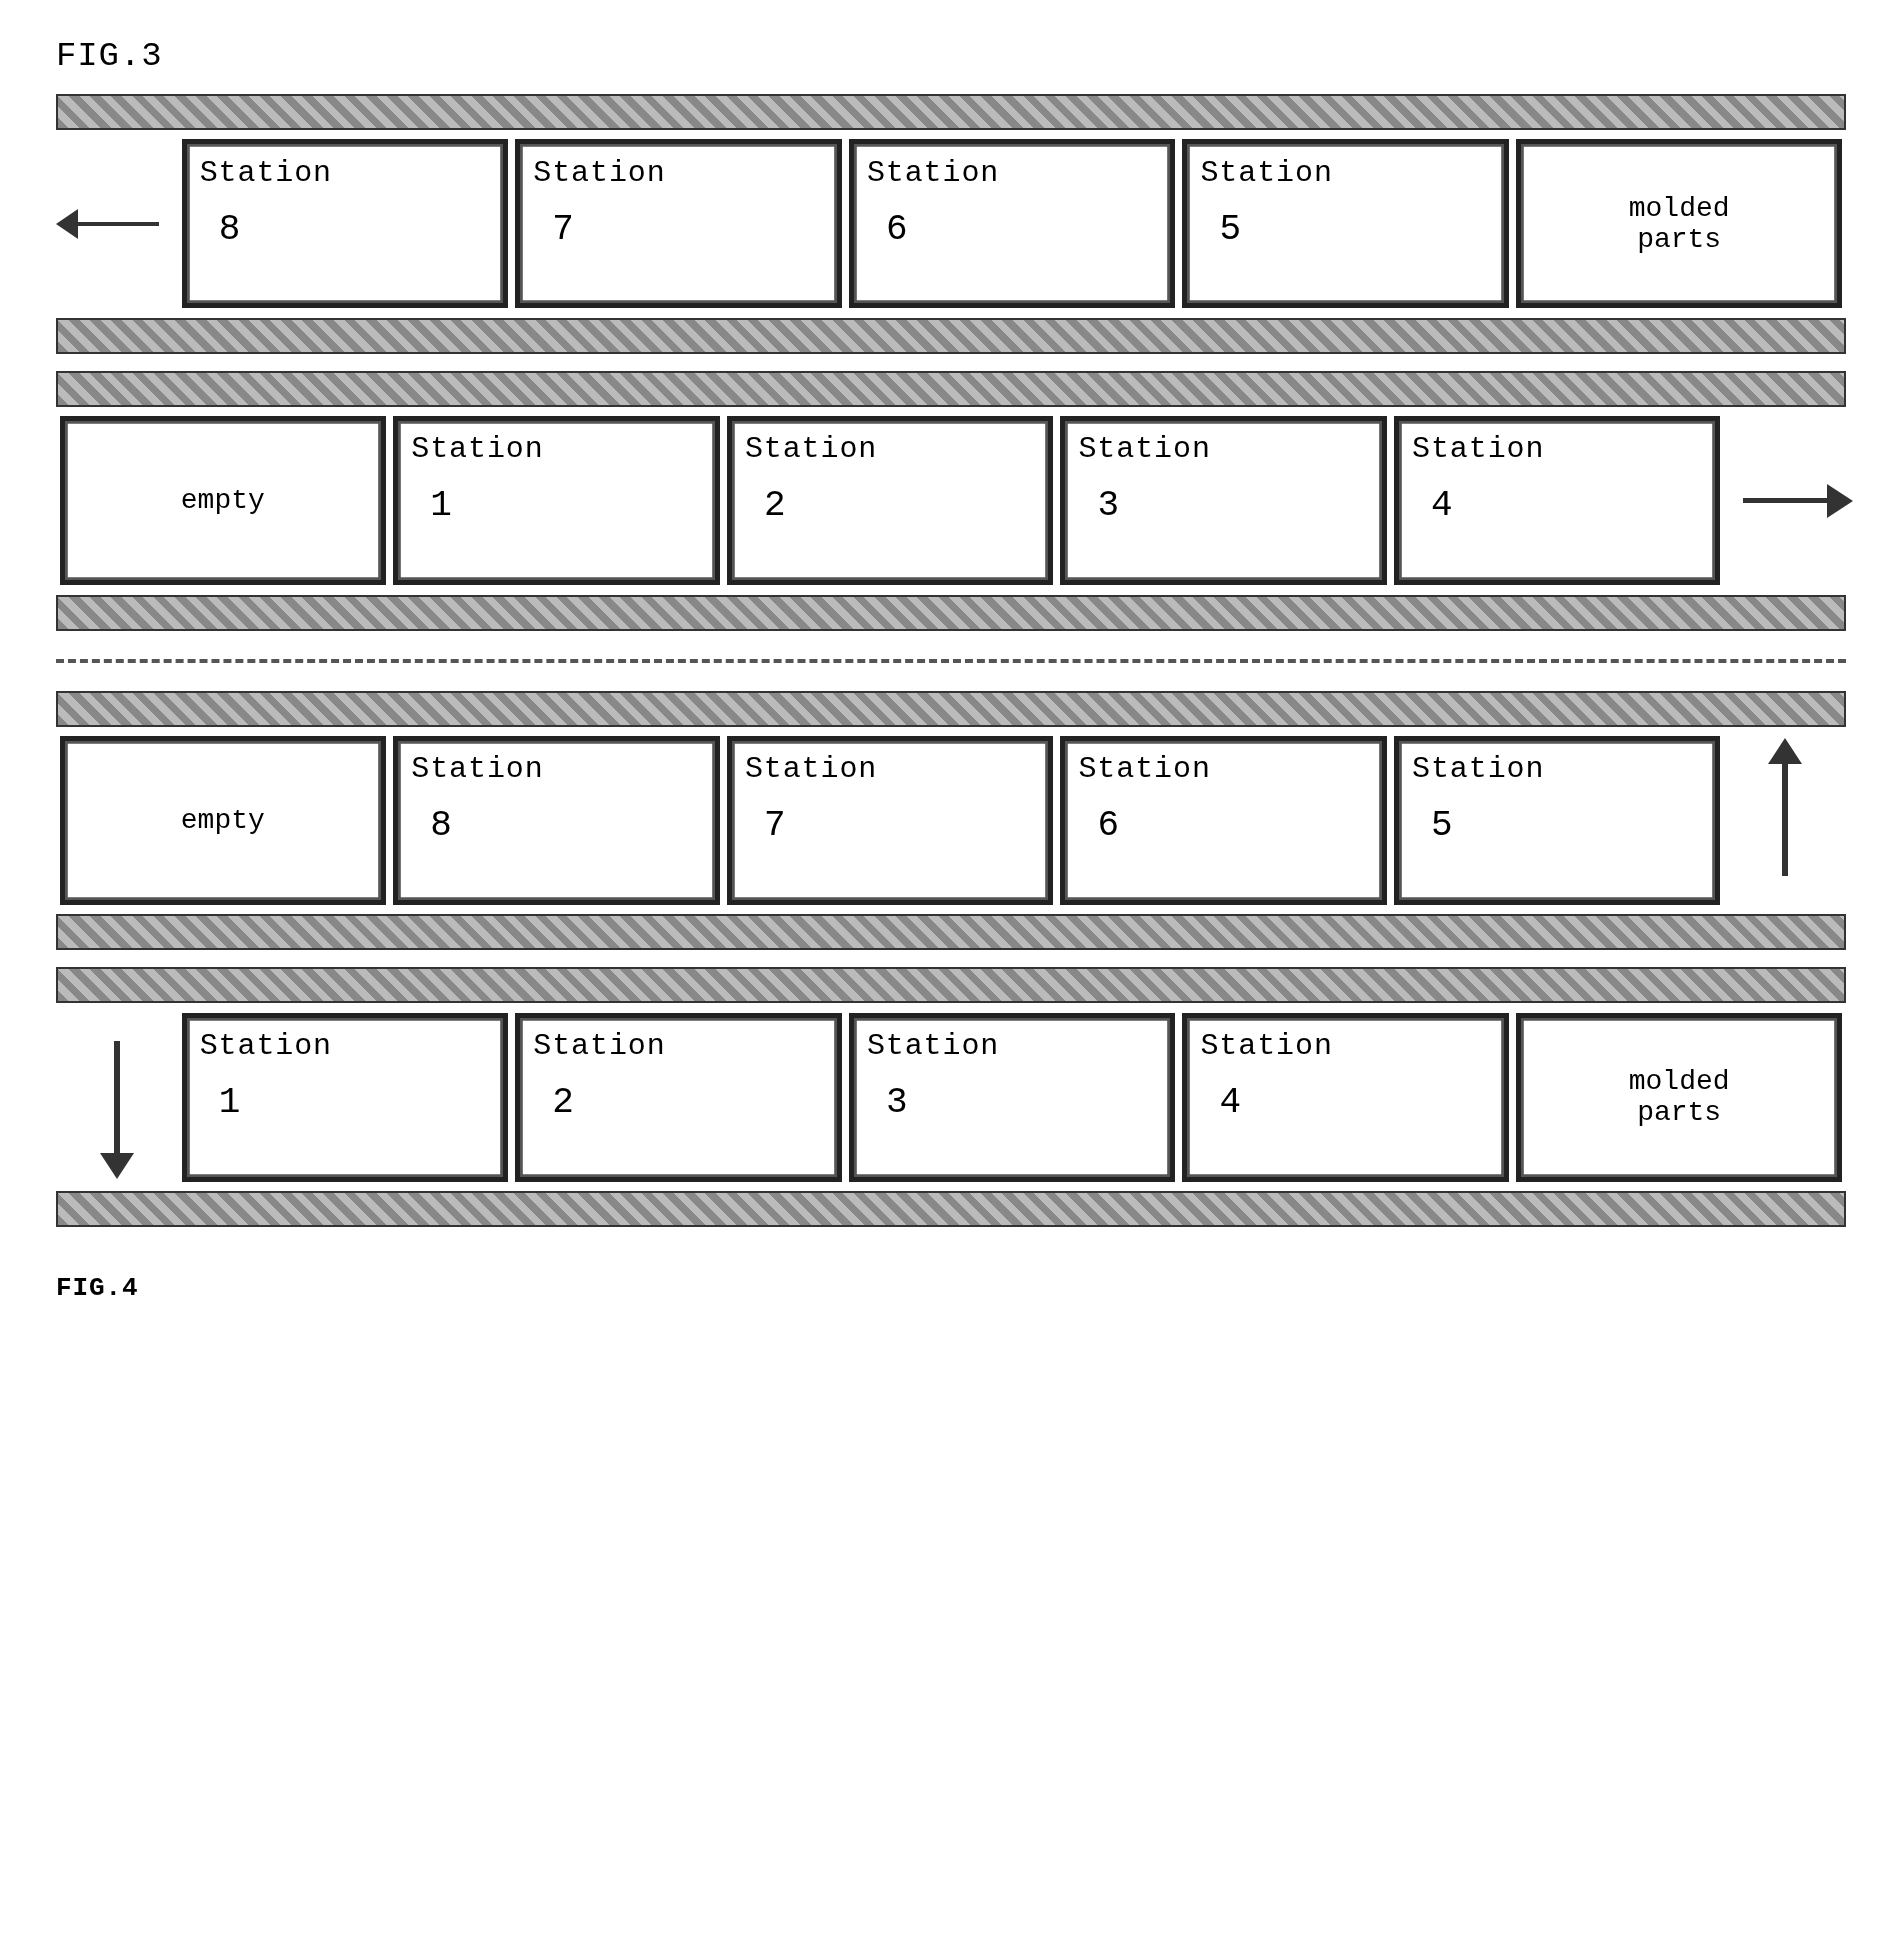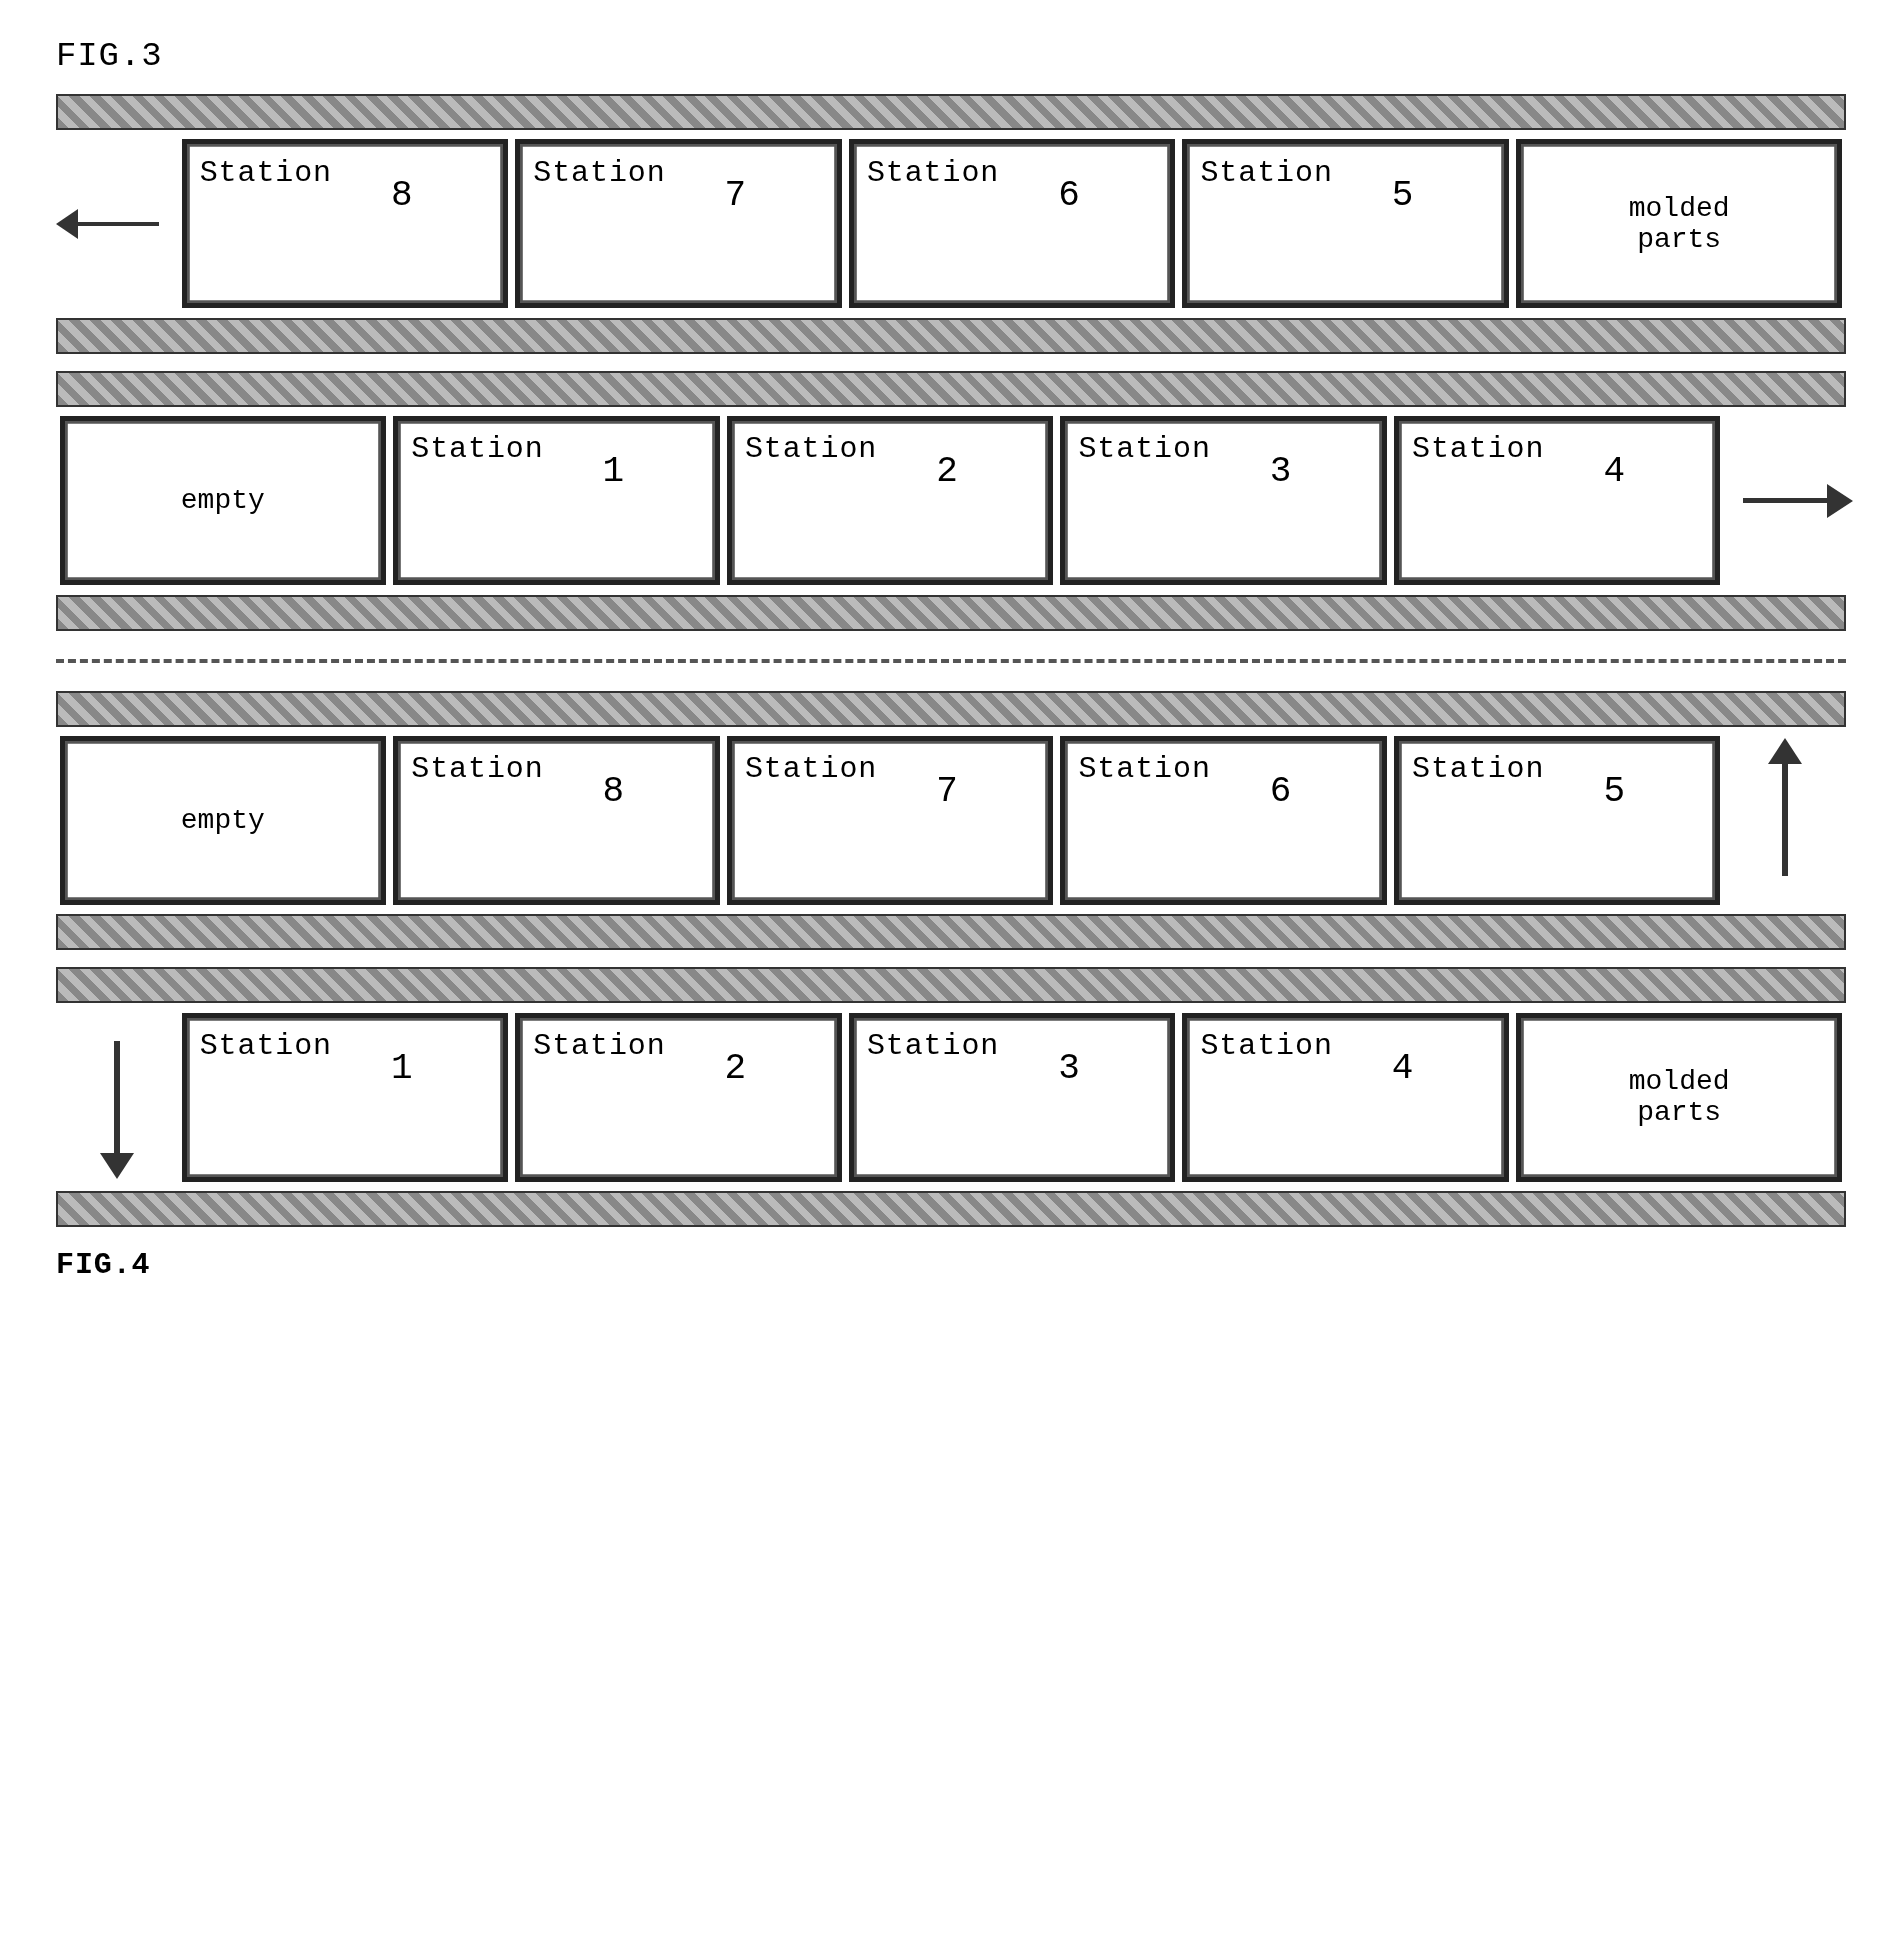--- a/index.html
+++ b/index.html
@@ -124,26 +124,25 @@
 
     
     .station-box {
       border: 5.6px solid #222;
       background: #fff;
       margin: 9.4px 3.7px;
       padding: 11.2px 13px;
       flex: 1;
       min-height: 169px;
       display: flex;
-      flex-direction: row;
+      flex-direction: column;
       align-items: flex-start;
       justify-content: flex-start;
       position: relative;
       box-shadow: inset 0 0 0 2.8px #555;
-      gap: 40px;
     }
 
     .station-box .station-label {
       font-size: 30px;
       font-weight: normal;
       letter-spacing: 0.9px;
     }
 
     .station-box .station-number {
       font-size: 36px;
@@ -157,23 +156,23 @@
       border: none;
       border-top: 4.7px dashed #555;
       margin: 28px 0;
     }
 
     .conveyor-section {
       margin-bottom: 9.4px;
     }
 
     .bottom-label {
-      font-size: 30px;
+      font-size: 26px;
       font-weight: bold;
-      margin-top: 21px;
+      margin-top: 46px;
       letter-spacing: 0.9px;
       font-family: Liberation Mono, monospace;
     }
 
     .left-arrow-horiz {
       display: flex;
       align-items: center;
       width: 122px;
       flex-shrink: 0;
     }

